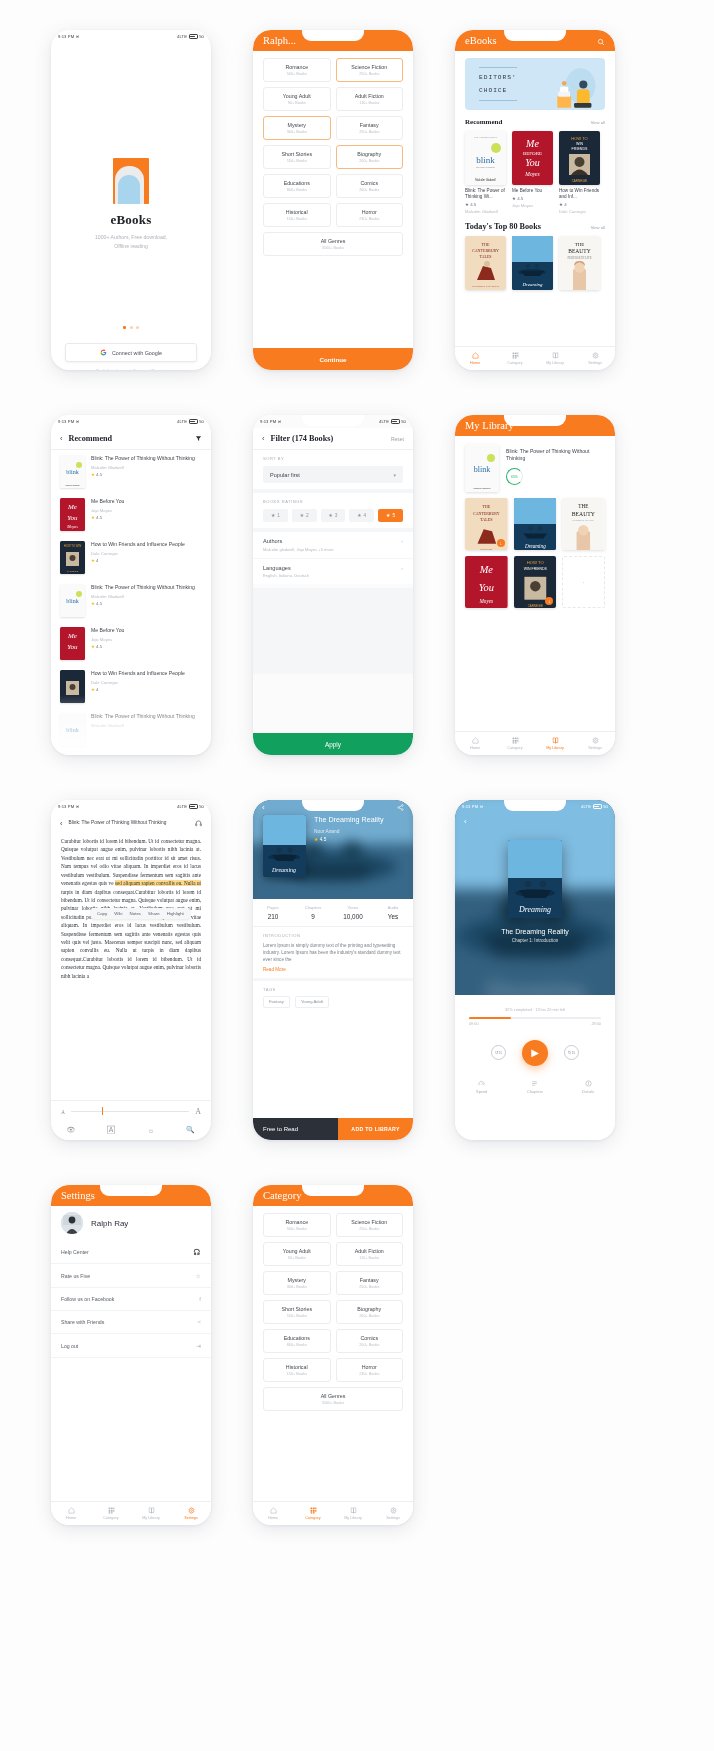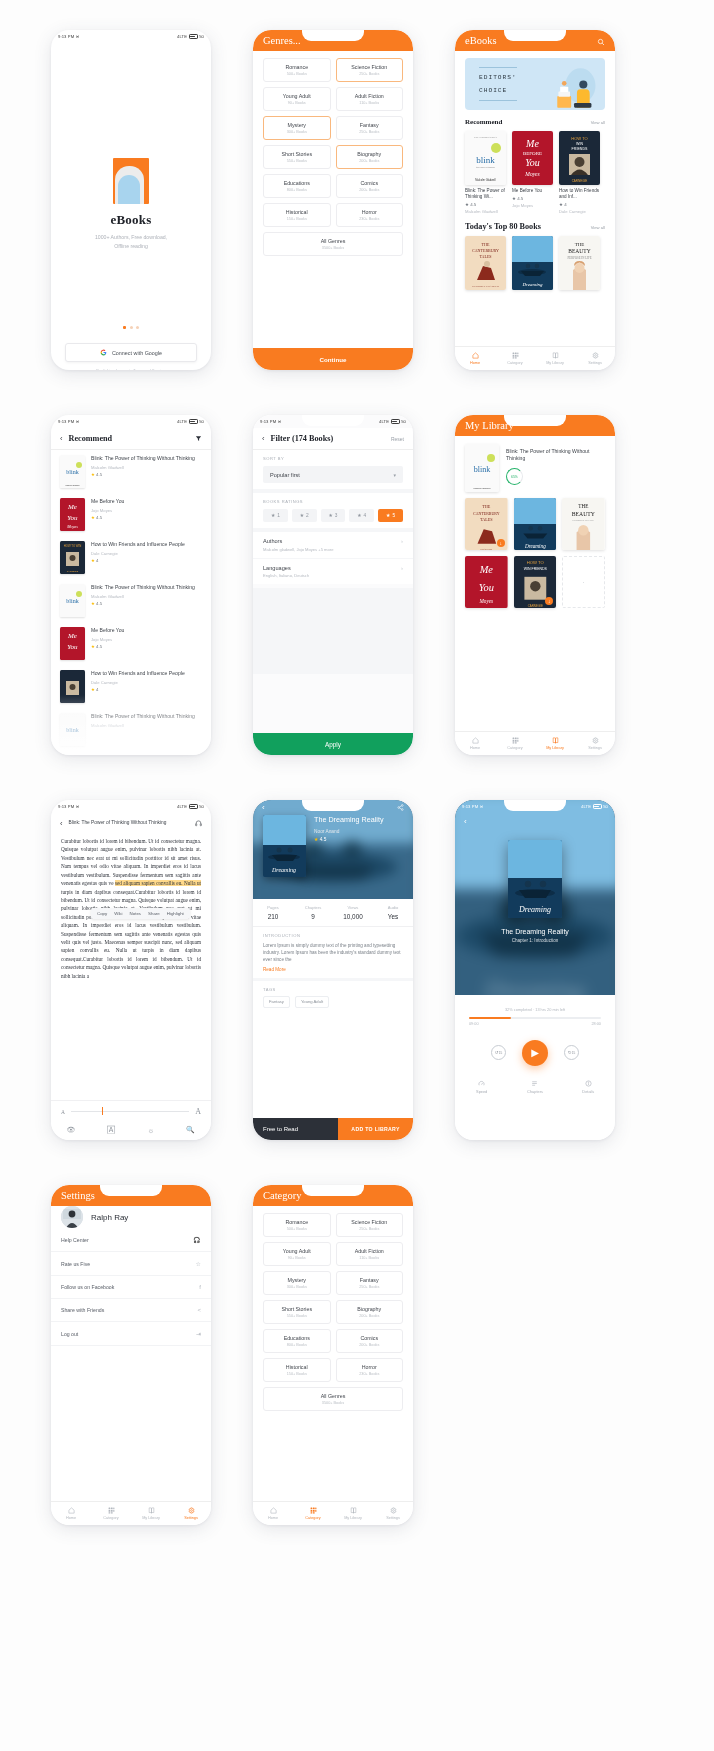--- a/index.html
+++ b/index.html
@@ -186,21 +186,21 @@
   .pl-time{display:flex;justify-content:space-between;margin:3px 14px 0;font-size:3.8px;color:#b3b8bf;}
   .pl-ctrl{display:flex;align-items:center;justify-content:center;gap:16px;margin-top:14px;}
   .circ{width:15px;height:15px;border-radius:50%;border:0.8px solid #c7ccd2;color:#8d939b;font-size:4.6px;
         display:flex;align-items:center;justify-content:center;}
   .play{width:26px;height:26px;border-radius:50%;background:#f97b20;color:#fff;display:flex;align-items:center;
         justify-content:center;font-size:10px;box-shadow:0 3px 8px rgba(249,123,32,.4);}
   .pl-opts{display:flex;margin-top:14px;}
   .pl-opts div{flex:1;text-align:center;font-size:3.9px;color:#a9aeb6;}
   .pl-opts div svg{width:7px;height:7px;display:block;margin:0 auto 2.5px;}
   
-  .prof{display:flex;align-items:center;gap:8px;padding:0 10px;}
+  .prof{display:flex;align-items:center;gap:8px;padding:6px 10px;}
   .avatar{width:22px;height:22px;border-radius:50%;overflow:hidden;background:#d8dde2;flex:none;}
   .prof .nm{font-size:8px;color:#2c3038;}
   .srow{display:flex;align-items:center;justify-content:space-between;padding:8px 10px;
         border-bottom:0.5px solid #f2f3f5;font-size:5.2px;color:#5b6069;}
   .srow .ic{font-size:6px;color:#b3b8bf;}
   svg{display:block;}
 </style>
 </head>
 <body>
 
@@ -247,21 +247,21 @@
         <div class="terms">By clicking, I agree to Terms and Service.</div>
       </div>
     </div>
   </div>
 
   <div class="phone">
     <div class="notch"></div>
     <div class="screen">
       <div class="hdr-orange">
 
-        <span class="ttl">Genres...</span>
+        <span class="ttl">Ralph...</span>
       </div>
       <div class="gen-wrap">
         <div class="gen">
             <span class="n">Romance</span>
             <span class="c">500+ Books</span>
           </div>
         <div class="gen sel">
             <span class="n">Science Fiction</span>
             <span class="c">250+ Books</span>
           </div>

